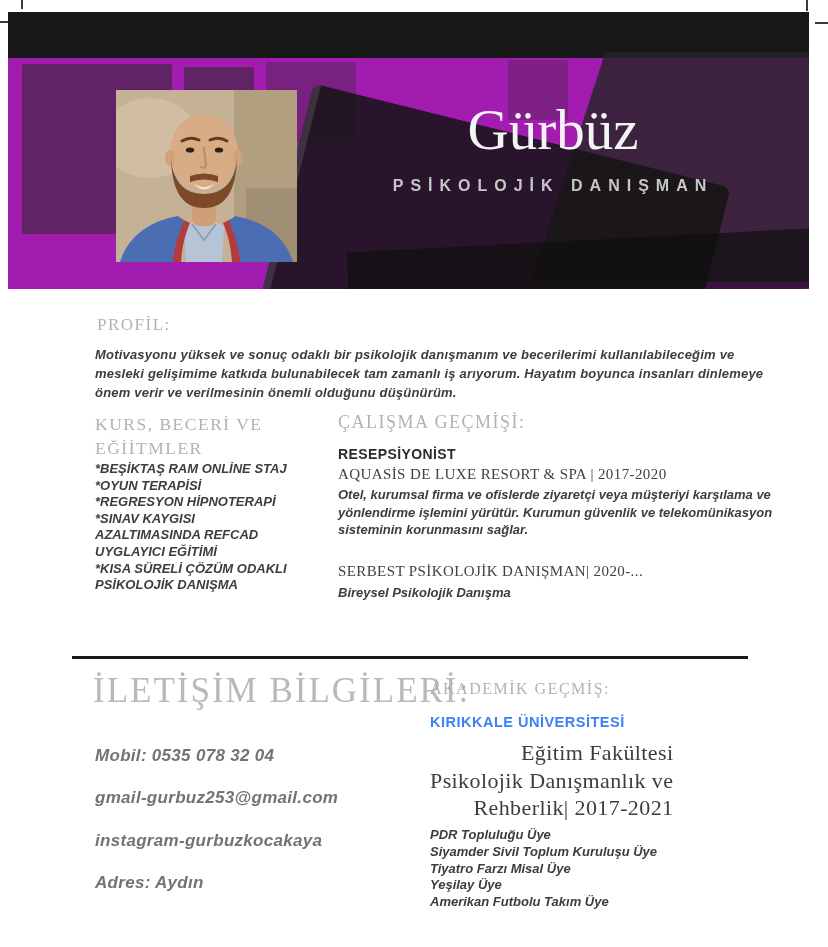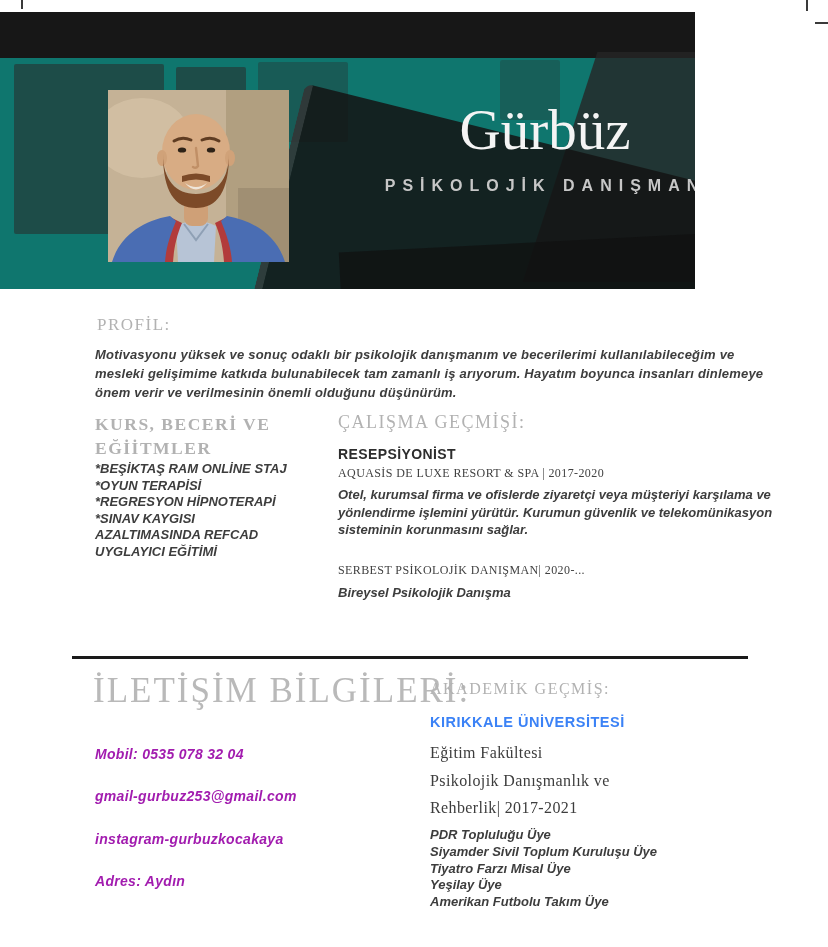--- a/index.html
+++ b/index.html
@@ -8,22 +8,22 @@
   .page { position:relative; width:828px; height:947px; background:#ffffff; overflow:hidden; }
 
   
   .crop { position:absolute; background:#3a3a3a; }
   .crop.tl-v { left:21px; top:0; width:2px; height:9px; }
   .crop.tl-h { left:0; top:21px; width:13px; height:2px; }
   .crop.tr-v { left:806px; top:0; width:2px; height:11px; }
   .crop.tr-h { left:815px; top:22px; width:13px; height:2px; }
 
   
-  .hero { position:absolute; left:0; top:12px; width:695px; height:277px;
-          background:#0f766e; overflow:hidden; }
+  .hero { position:absolute; left:8px; top:12px; width:801px; height:277px;
+          background:#a21caf; overflow:hidden; }
   .hero .topstrip { position:absolute; left:0; top:0; width:100%; height:46px; background:#171717; }
   .hero .shelfbox { position:absolute; background:#2a2a2a; opacity:.55; border-radius:2px; }
   .hero .sb1 { left:14px;  top:52px; width:150px; height:170px; }
   .hero .sb2 { left:176px; top:55px; width:70px;  height:120px; }
   .hero .sb3 { left:258px; top:50px; width:90px;  height:80px; opacity:.35; }
   .hero .sb4 { left:500px; top:48px; width:60px;  height:60px; opacity:.3; }
   .hero .laptop-screen { position:absolute; left:270px; top:120px; width:430px; height:240px;
           background:#141414; border-left:8px solid #343434; transform:rotate(14deg);
           opacity:.85; border-radius:8px; }
   .hero .laptop-base { position:absolute; left:560px; top:40px; width:340px; height:230px;
@@ -43,50 +43,50 @@
   .sec-heading { position:absolute; font-family:"Liberation Serif", serif; color:#b2b2b2;
                letter-spacing:1.5px; font-weight:400; }
   .ital { font-style:italic; font-weight:700; color:#3d3d3d; }
 
   
   .profile-heading { left:97px; top:315px; font-size:17px; }
   .profile-text { position:absolute; left:95px; top:345px; width:676px;
                font-size:13px; line-height:19px; letter-spacing:.2px; }
 
   
-  .courses-heading { left:95px; top:412px; width:240px; font-size:17.5px; line-height:24px;font-weight:bold; }
+  .courses-heading { left:95px; top:412px; width:240px; font-size:17.5px; line-height:24px; }
   .courses-list { position:absolute; left:95px; top:461px; width:200px;
                font-size:13px; line-height:16.6px; }
 
   
   .work-heading { left:338px; top:412px; font-size:18px; }
   .job-title { position:absolute; left:338px; top:446px; font-size:14px; font-weight:700;
                color:#2d2d2d; letter-spacing:.4px; }
   .job-employer { position:absolute; left:338px; font-family:"Liberation Serif", serif;
-               font-size:12px; color:#414141; letter-spacing:.4px; }
+               font-size:15px; color:#414141; letter-spacing:.4px; }
   .job1-employer { top:466px; }
   .job-desc { position:absolute; left:338px; top:486px; width:464px;
                font-size:13px; line-height:17.5px; }
   .job2-employer { top:563px; }
   .job2-desc { position:absolute; left:338px; top:585px; font-size:13px; }
 
   
   .divider { position:absolute; left:72px; top:656px; width:676px; height:3px; background:#1a1a1a; }
 
   
   .contact-heading { left:93px; top:671px; font-size:35px; letter-spacing:2px; color:#b9b9b9; }
-  .contact-item { position:absolute; left:95px; font-size:14px; color:#a21caf; letter-spacing:.3px; }
+  .contact-item { position:absolute; left:95px; font-size:17px; color:#737373; letter-spacing:.3px; }
   .ci0 { top:746px; } .ci1 { top:788px; } .ci2 { top:831px; } .ci3 { top:873px; }
 
   
   .academic-heading { left:430px; top:680px; font-size:16px; }
   .university { position:absolute; left:430px; top:714px; font-size:14.5px; font-weight:700;
                color:#3b82f6; letter-spacing:.5px; }
   .program { position:absolute; left:430px; top:739px; font-family:"Liberation Serif", serif;
-               font-size:16px; line-height:27.5px; color:#3d3d3d; letter-spacing:.4px; }
+               font-size:22px; line-height:27.5px; color:#3d3d3d; letter-spacing:.4px;text-align:right; }
   .memberships { position:absolute; left:430px; top:827px; font-size:13px; line-height:16.8px; }
 </style>
 </head>
 <body>
 
 <div class="page">
 
   <div class="crop tl-v"></div>
   <div class="crop tl-h"></div>
   <div class="crop tr-v"></div>
@@ -144,20 +144,21 @@
 
   <h2 class="sec-heading profile-heading">PROFİL:</h2>
   <p class="profile-text ital">Motivasyonu yüksek ve sonuç odaklı bir psikolojik danışmanım ve becerilerimi kullanılabileceğim ve mesleki gelişimime katkıda bulunabilecek tam zamanlı iş arıyorum. Hayatım boyunca insanları dinlemeye önem verir ve verilmesinin önemli olduğunu düşünürüm.</p>
 
   <h2 class="sec-heading courses-heading">KURS, BECERİ VE EĞİİTMLER</h2>
   <div class="courses-list ital">
     <div>*BEŞİKTAŞ RAM ONLİNE STAJ</div>
     <div>*OYUN TERAPİSİ</div>
     <div>*REGRESYON HİPNOTERAPİ</div>
     <div>*SINAV KAYGISI AZALTIMASINDA REFCAD UYGLAYICI EĞİTİMİ</div>
+    <div>*KISA SÜRELİ ÇÖZÜM ODAKLI PSİKOLOJİK DANIŞMA</div>
   </div>
 
   <h2 class="sec-heading work-heading">ÇALIŞMA GEÇMİŞİ:</h2>
   <div class="job-title">RESEPSİYONİST</div>
   <div class="job-employer job1-employer">AQUASİS DE LUXE RESORT &amp; SPA | 2017-2020</div>
   <p class="job-desc ital">Otel, kurumsal firma ve ofislerde ziyaretçi veya müşteriyi karşılama ve yönlendirme işlemini yürütür. Kurumun güvenlik ve telekomünikasyon sisteminin korunmasını sağlar.</p>
   <div class="job-employer job2-employer">SERBEST PSİKOLOJİK DANIŞMAN| 2020-...</div>
   <p class="job2-desc ital">Bireysel Psikolojik Danışma</p>
 
   <div class="divider"></div>

